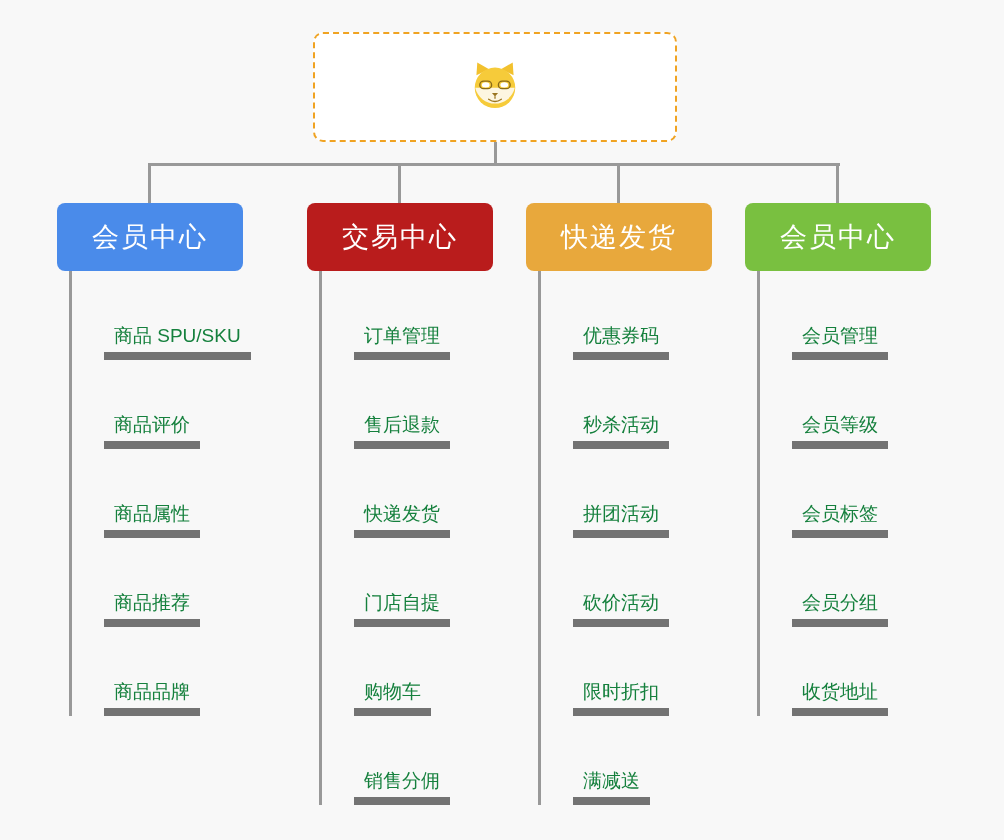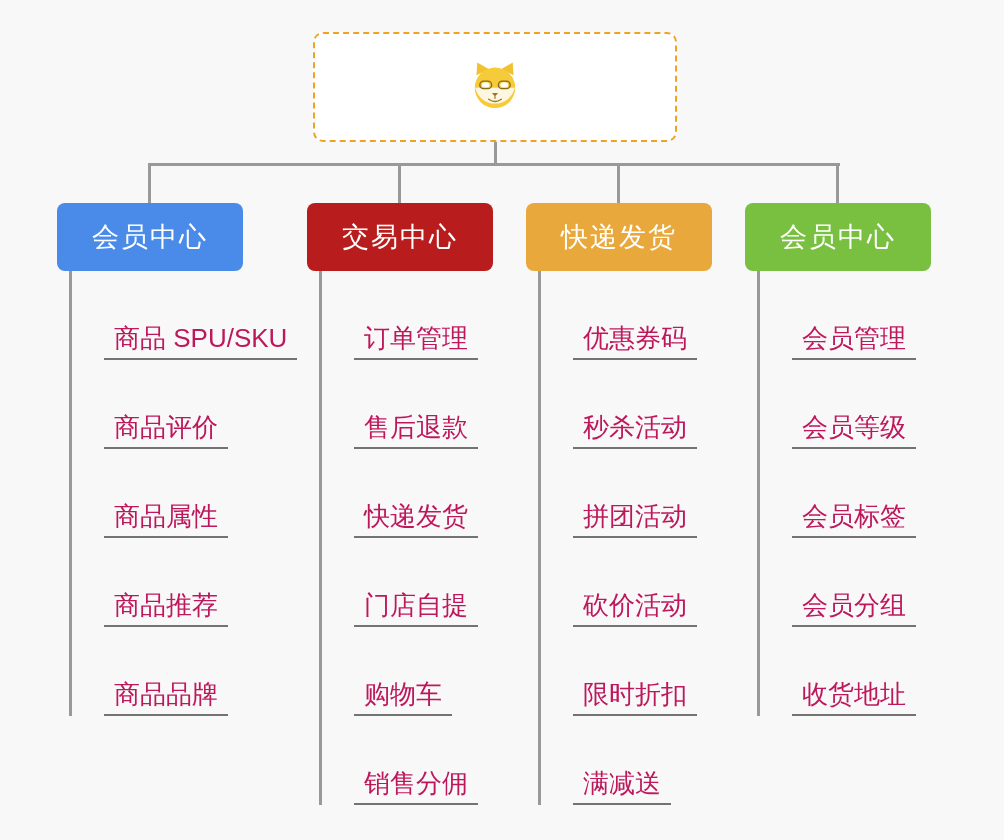--- a/index.html
+++ b/index.html
@@ -88,25 +88,25 @@
     position: relative;
     height: 89px;
     box-sizing: border-box;
     display: flex;
     align-items: flex-end;
   }
   .leaf-label {
     display: inline-block;
     margin-left: 32px;
     padding: 0 10px 5px 10px;
-    font-size: 26px;
-    color: #be185d;
+    font-size: 19px;
+    color: #15803d;
     line-height: 1.1;
     white-space: nowrap;
-    border-bottom: 2px solid #737373;
+    border-bottom: 8px solid #737373;
   }
 </style>
 </head>
 <body>
 
 <div id="mindmap">
 
   <div class="root-node">
     <svg class="dog-icon" viewBox="0 0 64 64">
 

